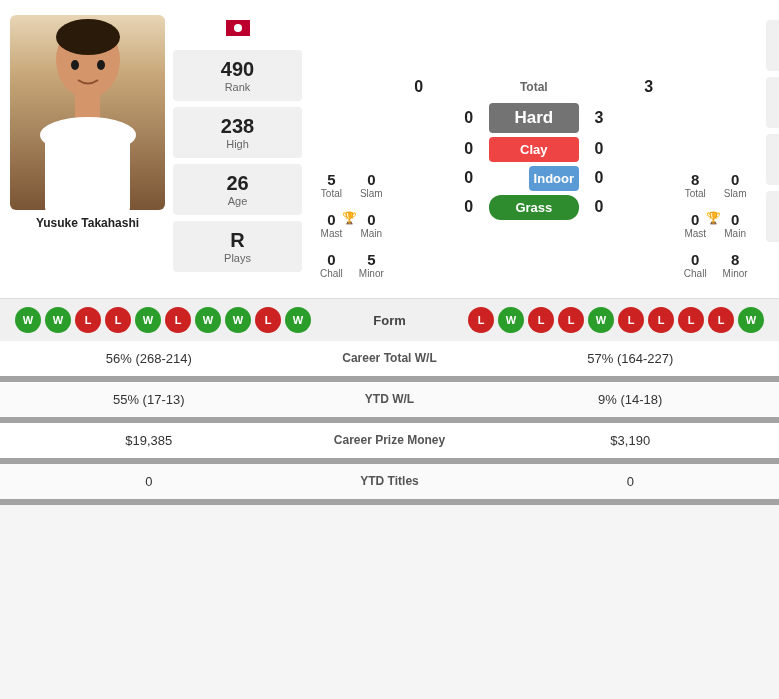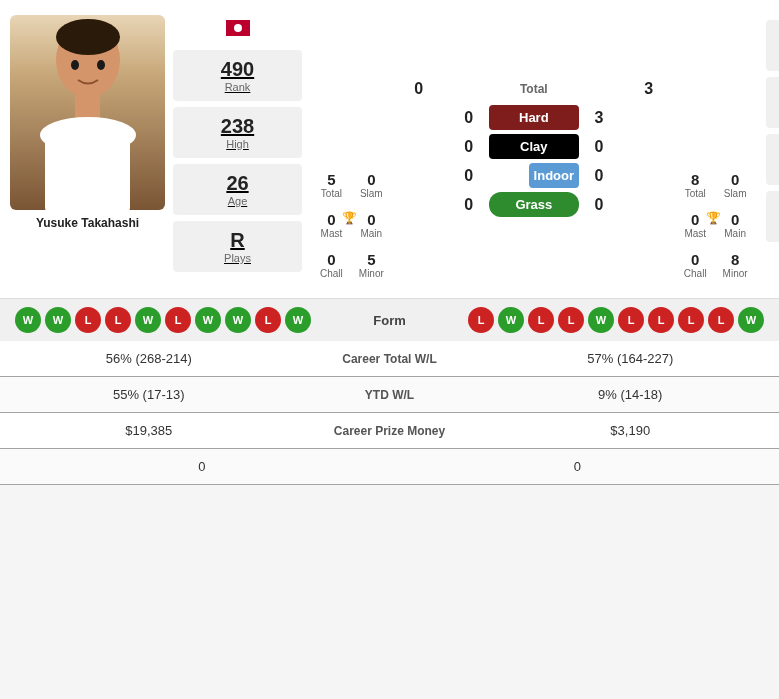--- a/index.html
+++ b/index.html
@@ -23,21 +23,20 @@
     }
 
     
     .player-info {
       display: flex;
       flex-direction: column;
       align-items: center;
       justify-content: flex-start;
       padding: 5px 8px;
       min-width: 145px;
-      text-decoration: underline;
     }
     .flag {
       font-size: 16px;
       margin-bottom: 10px;
     }
     .stats-box {
       background: #f0f0f0;
       border-radius: 4px;
       padding: 8px 12px;
       width: 100%;
@@ -147,23 +146,23 @@
       font-weight: bold;
       color: #444;
     }
 
     
     .stats-rows {
       background: #fff;
     }
     .stat-row {
       display: flex;
-      align-items: flex-end;
+      align-items: flex-start;
       padding: 10px 20px;
-      border-bottom: 1px solid #a3a3a3;
+      border-bottom: 6px solid #a3a3a3;
       gap: 12px;
     }
     .stat-row:nth-child(even) { background: #fafafa; }
     .stat-left {
       flex: 1;
       text-align: center;
       font-size: 13px;
       color: #333;
     }
     .stat-center {
@@ -286,26 +285,26 @@
 
       <div class="score-row">
         <div class="score-val">0</div>
         <div class="surface-btn surface-total">Total</div>
         <div class="score-val">3</div>
       </div>
 
       <div id="surface-rows">
           <div class="score-row">
     <div class="score-val">0</div>
-    <div class="surface-btn" style="background:#7f1d1d; flex:1; text-align:center; padding:5px; border-radius:4px; font-size:13px; font-weight:bold; color:#fff;">Hard</div>
+    <div class="surface-btn" style="background:#737373; flex:1; text-align:center; padding:5px; border-radius:4px; font-size:17px; font-weight:bold; color:#fff;">Hard</div>
     <div class="score-val">3</div>
   </div>
           <div class="score-row">
     <div class="score-val">0</div>
-    <div class="surface-btn" style="background:#000000; flex:1; padding:5px; border-radius:4px; font-size:13px; font-weight:bold; color:#fff;">Clay</div>
+    <div class="surface-btn" style="background:#ef4444; flex:1; padding:5px; border-radius:4px; font-size:13px; font-weight:bold; color:#fff;">Clay</div>
     <div class="score-val">0</div>
   </div>
           <div class="score-row">
     <div class="score-val">0</div>
     <div class="surface-btn" style="background:#5b9bd5; flex:1; text-align:center; padding:5px; border-radius:4px; font-size:13px; font-weight:bold; color:#fff;margin-left:40px;">Indoor</div>
     <div class="score-val">0</div>
   </div>
           <div class="score-row">
     <div class="score-val">0</div>
     <div class="surface-btn" style="background:#2e8b2e; flex:1; text-align:center; padding:5px; border-radius:12px; font-size:13px; font-weight:bold; color:#fff;">Grass</div>
@@ -405,17 +404,18 @@
     <div class="stat-center">YTD W/L</div>
     <div class="stat-right">9% (14-18)</div>
   </div>
       <div class="stat-row">
     <div class="stat-left">$19,385</div>
     <div class="stat-center">Career Prize Money</div>
     <div class="stat-right">$3,190</div>
   </div>
       <div class="stat-row">
     <div class="stat-left">0</div>
+    <div class="stat-center">YTD Titles</div>
     <div class="stat-right">0</div>
   </div>
     </div>
 
 </div>
 
 </body></html>

